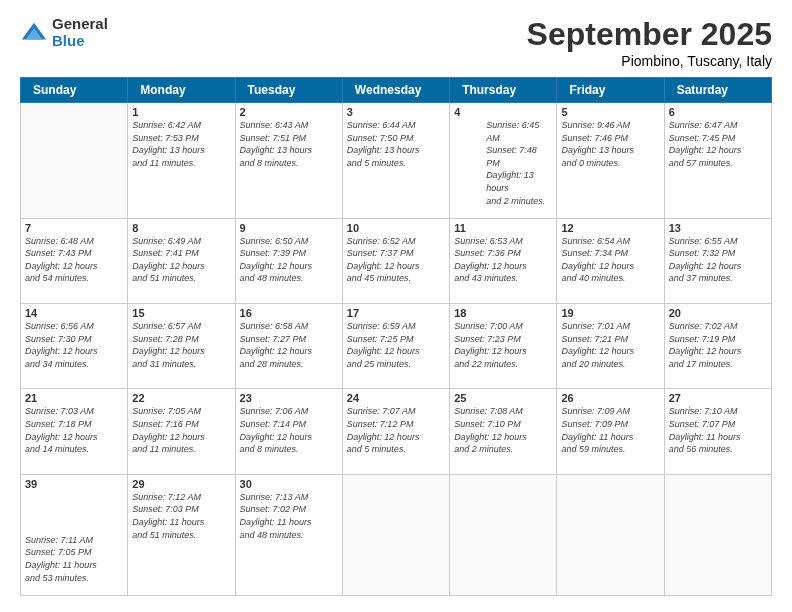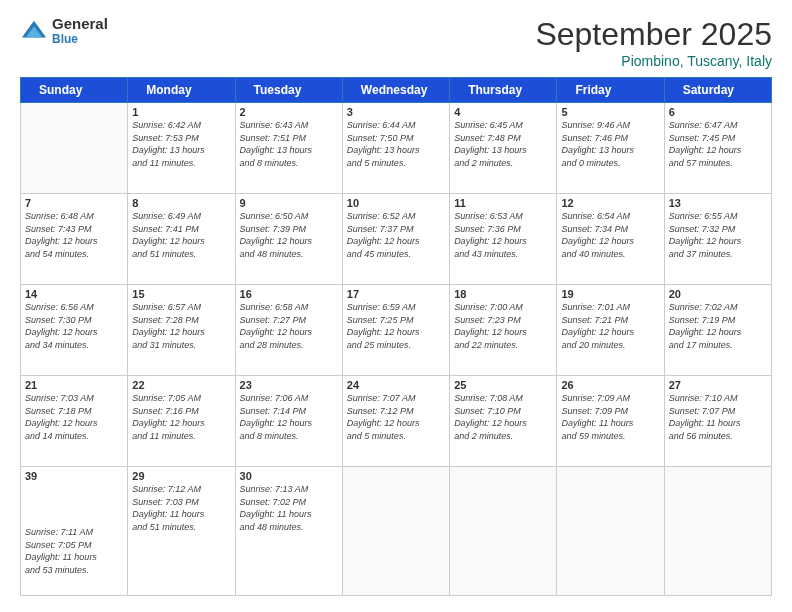--- a/index.html
+++ b/index.html
@@ -32,54 +32,54 @@
       display: flex;
       flex-direction: column;
       line-height: 1.1;
     }
     .logo-general {
       font-size: 15px;
       font-weight: bold;
       color: #333;
     }
     .logo-blue {
-      font-size: 12px;
+      font-size: 15px;
       font-weight: bold;
       color: #2a7ab5;
     }
     .logo-icon {
       width: 28px;
       height: 28px;
     }
     .title-block {
       text-align: right;
     }
     .title-month {
       font-size: 32px;
-      font-weight: normal;
+      font-weight: bold;
       color: #333;
       margin-left: 40px;
     }
     .title-location {
       font-size: 14px;
-      color: #0f766e;
+      color: #000000;
     }
     .calendar {
       flex: 1;
       border: 1px solid #ccc;
       border-collapse: collapse;
       width: 100%;
       table-layout: fixed;
     }
     .calendar th {
-      background: #1d4ed8;
+      background: #0369a1;
       color: #fff;
       font-size: 12px;
       font-weight: bold;
-      padding: 5px 18px;
+      padding: 5px 12px;
       text-align: left;
       border: 1px solid #2a7ab5;
     }
     .calendar td {
       border: 1px solid #ccc;
       vertical-align: top;
       padding: 3px 4px;
       font-size: 9.5px;
       color: #333;
       height: 80px;
@@ -152,21 +152,21 @@
           </td>
           <td>
             <span class="day-num">3</span>
             <div class="cell-info" style="white-space: pre-line;">Sunrise: 6:44 AM
 Sunset: 7:50 PM
 Daylight: 13 hours
 and 5 minutes.</div>
           </td>
           <td>
             <span class="day-num">4</span>
-            <div class="cell-info" style="white-space: pre-line;">Sunrise: 6:45 AM
+            <div class="cell-info" style="white-space: pre-line; margin-left: 32px;">Sunrise: 6:45 AM
 Sunset: 7:48 PM
 Daylight: 13 hours
 and 2 minutes.</div>
           </td>
           <td>
             <span class="day-num">5</span>
             <div class="cell-info" style="white-space: pre-line;">Sunrise: 9:46 AM
 Sunset: 7:46 PM
 Daylight: 13 hours
 and 0 minutes.</div>

